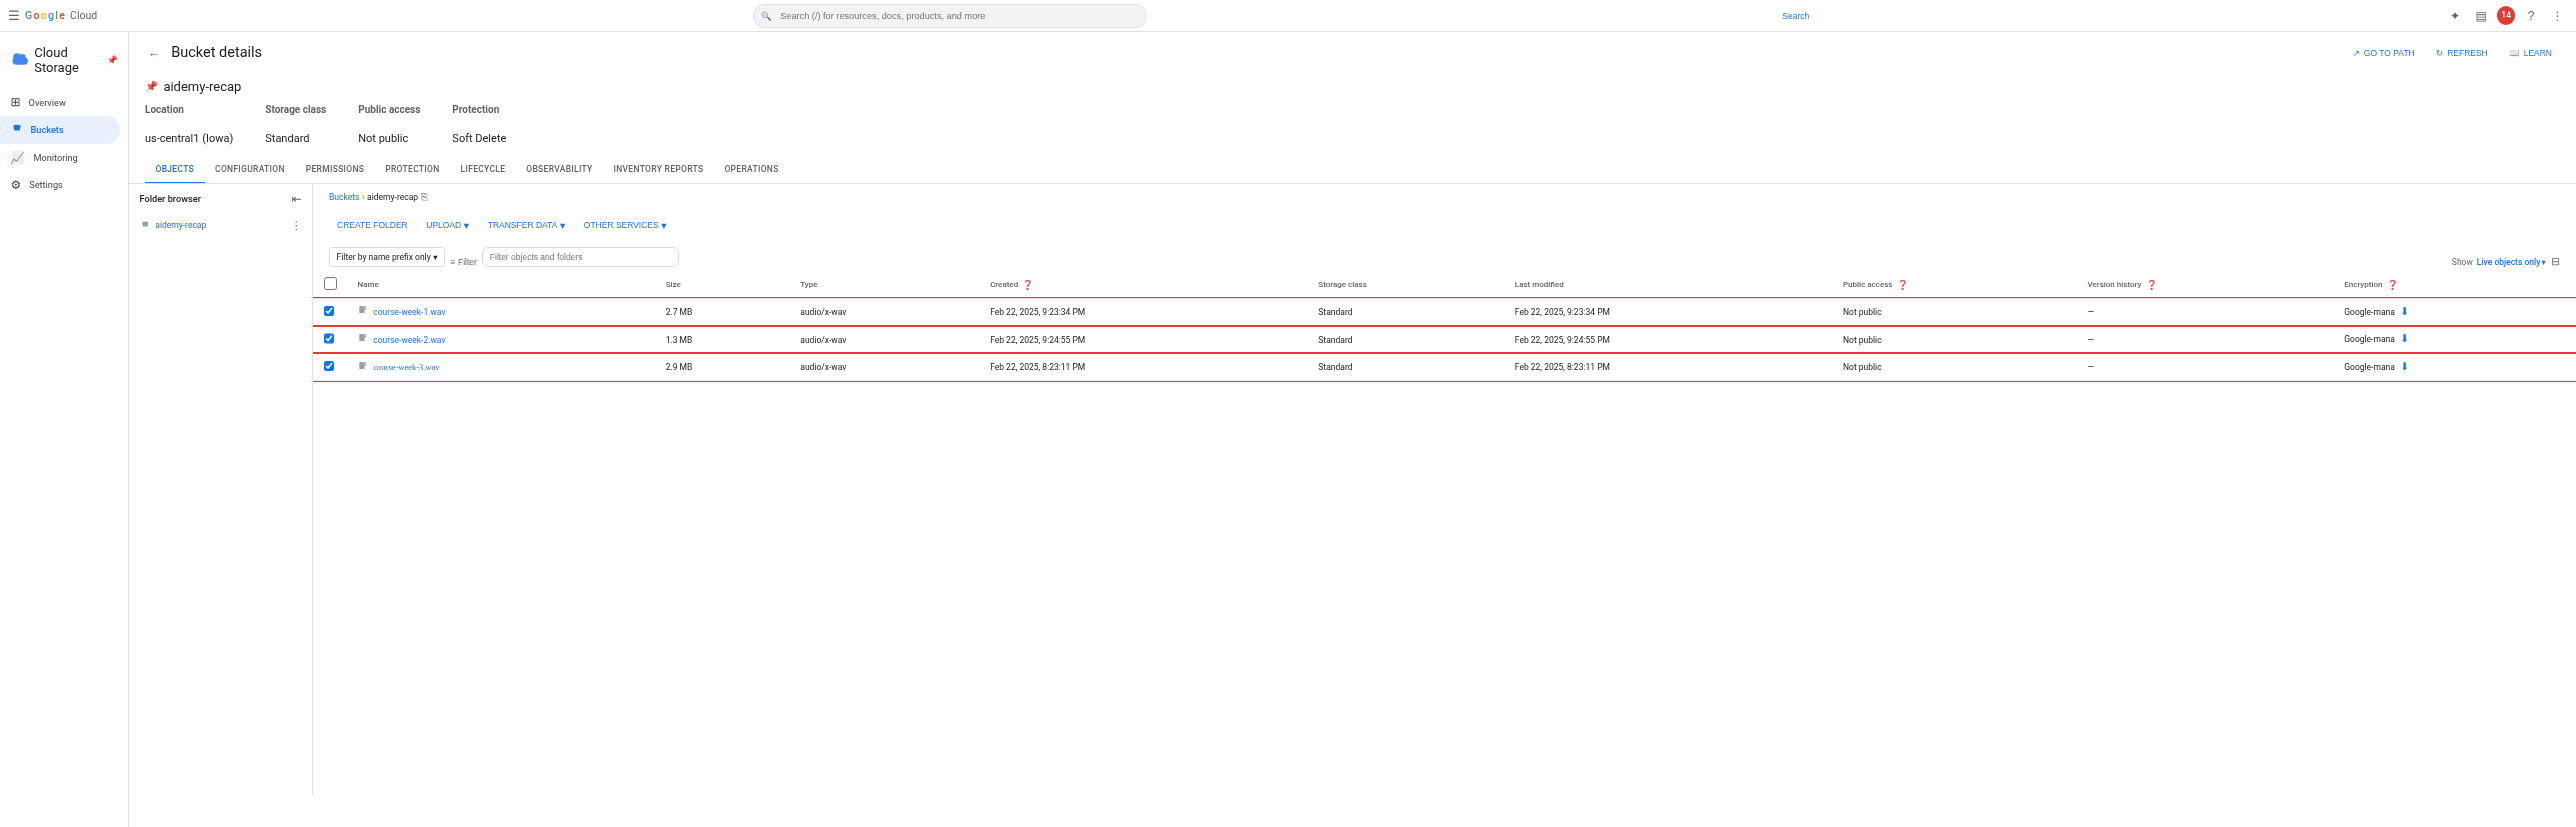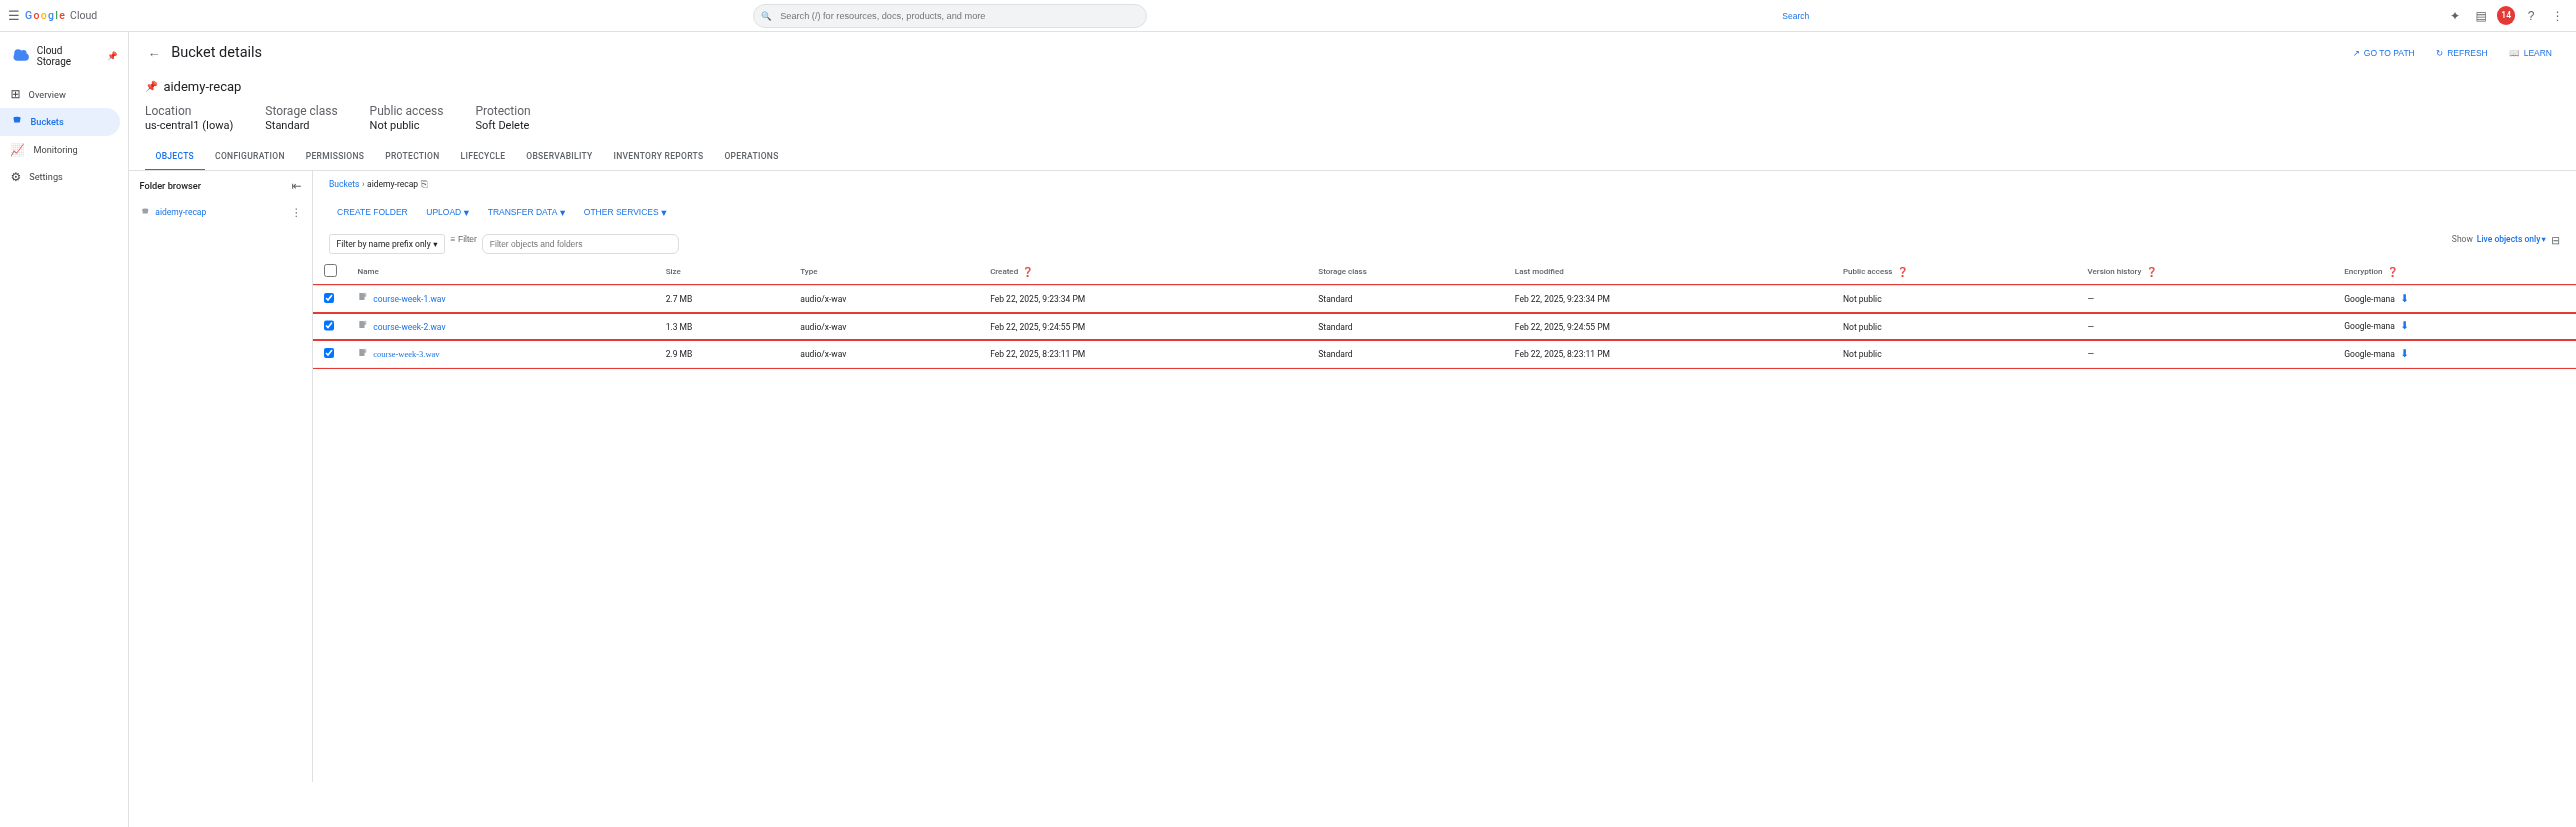--- a/index.html
+++ b/index.html
@@ -40,21 +40,21 @@
     .page-title { font-size: 14.5px; font-weight: 400; color: #202124; }
     .header-actions { margin-left: auto; display: flex; gap: 5.3px; }
     .text-btn { display: flex; align-items: center; gap: 4px; background: none; border: none; cursor: pointer; color: #1a73e8; font-size: 8.5px; font-weight: 500; padding: 5.3px 8px; border-radius: 2.6px; }
 
     
     .bucket-info { padding: 10.5px 16px; }
     .bucket-name-row { display: flex; align-items: center; gap: 5.3px; margin-bottom: 10.5px; }
     .bucket-name { font-size: 13px; font-weight: 400; color: #202124; }
     .bucket-pin-icon { color: #5f6368; font-size: 10.5px; }
     .bucket-meta { display: flex; gap: 32px; }
-    .meta-item label { font-size: 12px; color: #5f6368; display: block; margin-bottom: 1px; text-transform: none; font-weight: 400; }
+    .meta-item label { font-size: 10px; color: #5f6368; display: block; margin-bottom: 17px; text-transform: none; font-weight: 700; }
     .meta-item span { font-size: 11px; color: #202124; }
 
     
     .tabs { border-bottom: 0.7px solid #e0e0e0; padding: 0 16px; display: flex; gap: 0; }
     .tab { padding: 8px 10.5px; font-size: 8.5px; font-weight: 500; color: #5f6368; cursor: pointer; border-bottom: 1.3px solid transparent; text-transform: uppercase; letter-spacing: 0.3px; }
     .tab.active { color: #1a73e8; border-bottom: 1.3px solid #1a73e8; }
 
     
     .objects-area { display: flex; height: calc(100% - 184px); }
 
@@ -76,21 +76,21 @@
     .breadcrumb-sep { color: #5f6368; }
     .breadcrumb-current { color: #202124; }
     .breadcrumb-copy { background: none; border: none; cursor: pointer; color: #5f6368; font-size: 9.2px; }
 
     
     .file-toolbar { display: flex; align-items: center; gap: 2.6px; padding: 5.3px 16px; }
     .toolbar-btn { display: flex; align-items: center; gap: 2.6px; background: none; border: none; cursor: pointer; color: #1a73e8; font-size: 8.5px; font-weight: 400; padding: 5.3px 8px; border-radius: 2.6px; text-transform: uppercase; }
     .toolbar-btn .chevron { font-size: 10.5px; }
 
     
-    .filter-bar { display: flex; align-items: flex-start; padding: 5.3px 16px; gap: 5.3px; }
+    .filter-bar { display: flex; align-items: flex-end; padding: 5.3px 16px; gap: 5.3px; }
     .filter-select { display: flex; align-items: center; gap: 2.6px; border: 0.7px solid #dadce0; border-radius: 2.6px; padding: 4px 6.6px; cursor: pointer; font-size: 8.5px; color: #202124; background: #fff; }
     .filter-icon-btn { display: flex; align-items: center; gap: 2.6px; background: none; border: none; cursor: pointer; color: #5f6368; font-size: 8.5px; }
     .filter-input { border: none; outline: none; font-size: 8.5px; color: #5f6368; flex: 1; padding: 4px 0; }
     .filter-input-wrap { display: flex; align-items: center; border: 0.7px solid #dadce0; border-radius: 6px; padding: 0 6.6px; flex: 1; max-width: 197px; }
     .show-toggle { display: flex; align-items: center; gap: 4px; margin-left: auto; font-size: 8.5px; color: #5f6368; }
     .show-toggle-val { color: #1a73e8; font-weight: 500; cursor: pointer; display: flex; align-items: center; gap: 1.3px; }
     .density-btn { background: none; border: none; cursor: pointer; color: #5f6368; font-size: 10.5px; }
 
     
     .file-table { width: 100%; border-collapse: collapse; font-size: 8.5px; }
@@ -147,21 +147,21 @@
 
   <div class="sidebar">
     <div class="sidebar-product">
       <div class="sidebar-product-icon">
         <svg width="18.4" height="18.4" viewBox="0 0 24 24" fill="none">
           <rect x="2" y="8" width="20" height="10" rx="5" fill="#4285f4"></rect>
           <ellipse cx="8" cy="8" rx="5" ry="5" fill="#4285f4"></ellipse>
           <ellipse cx="15" cy="8" rx="4" ry="4" fill="#4285f4"></ellipse>
         </svg>
       </div>
-      <span style="font-size:10px;color:#202124;">Cloud Storage</span>
+      <span style="font-size:13px;color:#202124;">Cloud Storage</span>
       <span class="sidebar-pin">📌</span>
     </div>
     <nav class="sidebar-nav">
       <div class="sidebar-item">
         <span class="sidebar-item-icon">⊞</span>
         <span>Overview</span>
       </div>
       <div class="sidebar-item active">
         <span class="sidebar-item-icon">
           <svg width="12" height="12" viewBox="0 0 24 24" fill="none">

